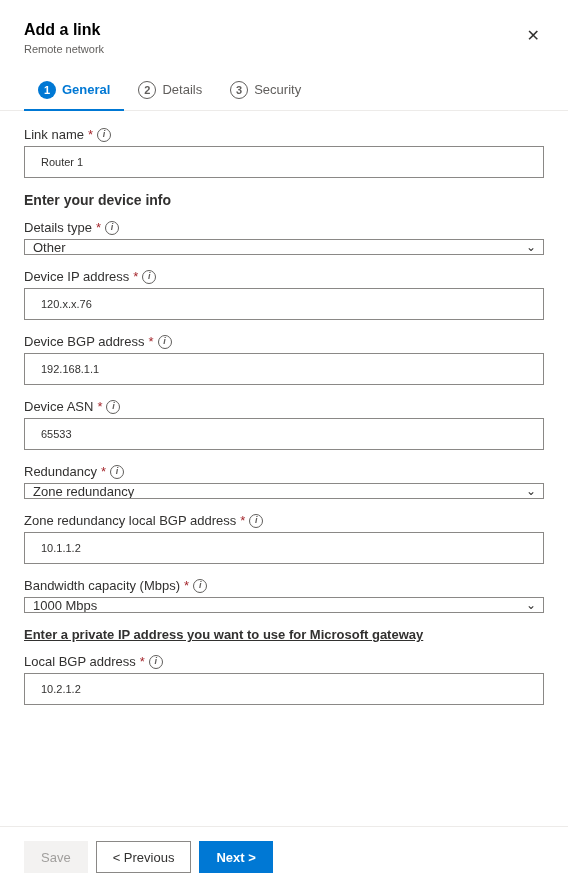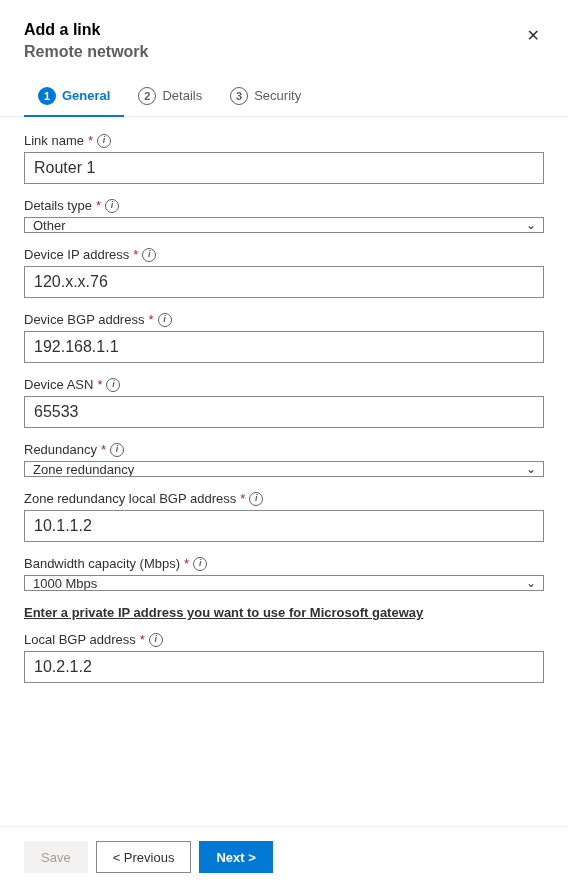--- a/index.html
+++ b/index.html
@@ -32,24 +32,23 @@
     .modal-title-group {}
 
     .modal-title {
       font-size: 16px;
       font-weight: 600;
       color: #000;
       line-height: 1.3;
     }
 
     .modal-subtitle {
-      font-size: 16px;
+      font-size: 11px;
       color: #605e5c;
       margin-top: 2px;
-      font-weight: bold;
     }
 
     .close-btn {
       background: none;
       border: none;
       cursor: pointer;
       color: #323130;
       font-size: 16px;
       padding: 4px;
       display: flex;
@@ -146,22 +145,22 @@
       cursor: pointer;
       font-style: italic;
       font-weight: bold;
       line-height: 1;
     }
 
     .form-input {
       width: 100%;
       height: 32px;
       border: 1px solid #8a8886;
-      padding: 0 9px;
-      font-size: 16px;
+      padding: 0 16px;
+      font-size: 11px;
       color: #323130;
       background: #fff;
       outline: none;
     }
 
     .form-select-wrapper {
       position: relative;
       width: 100%;
     }
 
@@ -280,20 +279,21 @@
 
     <div class="form-group">
       <label class="form-label">
         <span>Link name</span>
         <span class="required"> *</span>
         <span class="info-icon">i</span>
       </label>
       <input class="form-input" type="text" value="Router 1" style="">
     </div>
 
+    <div class="section-heading">Enter your device info</div>
 
     <div class="form-group">
       <label class="form-label">
         <span>Details type</span>
         <span class="required"> *</span>
         <span class="info-icon">i</span>
       </label>
       <div class="form-select-wrapper">
         <select class="form-select">
           <option>Other</option>

